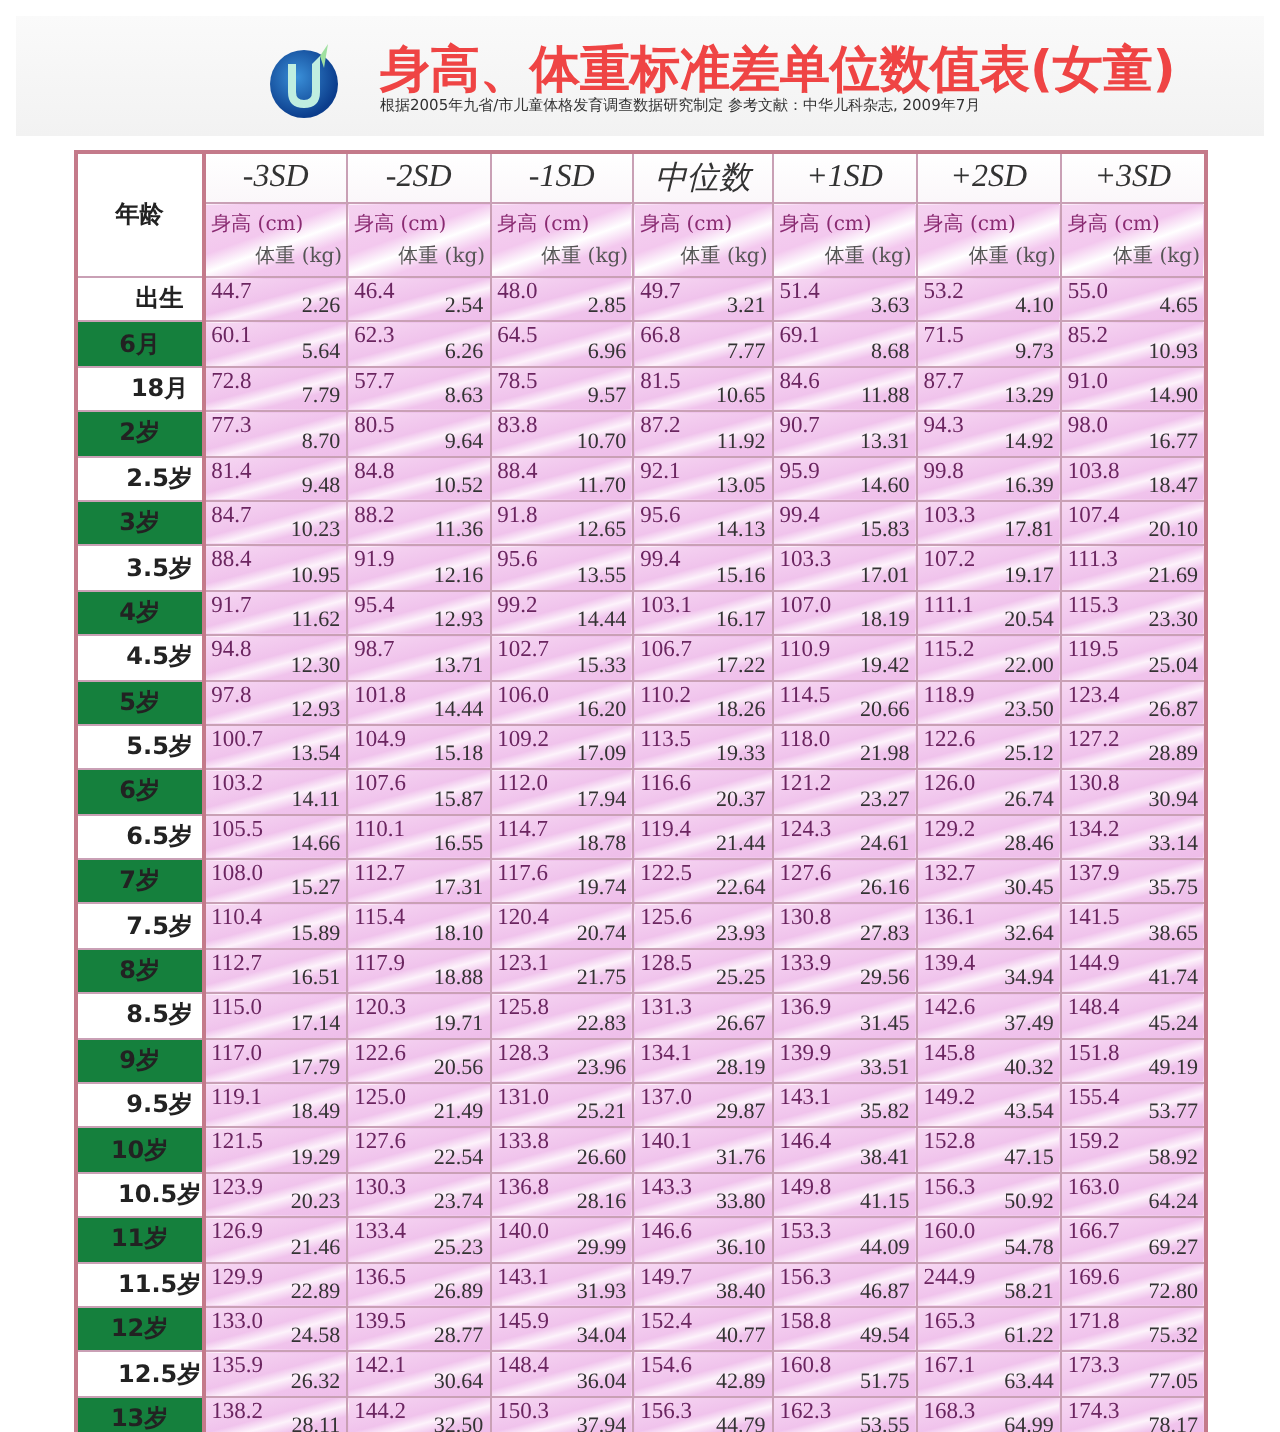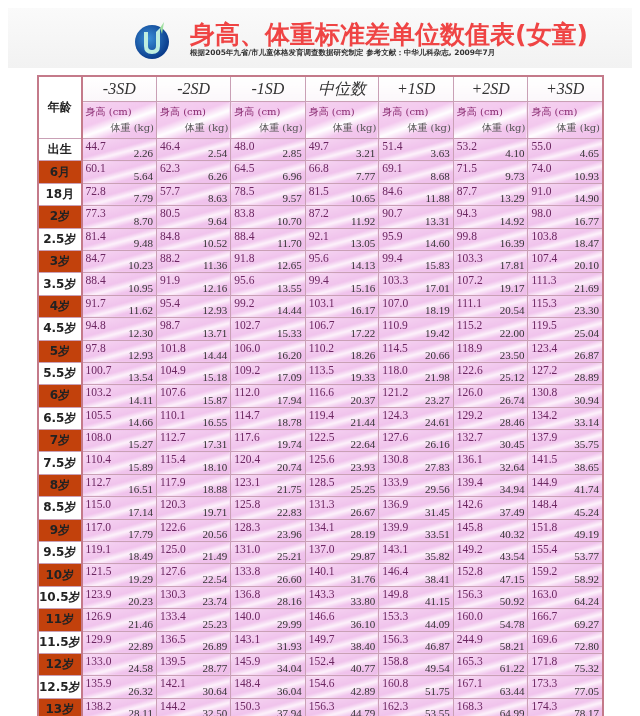--- a/index.html
+++ b/index.html
@@ -1,31 +1,31 @@
 <!DOCTYPE html>
 <html><head>
 <meta charset="utf-8">
 <style>
   html,body{margin:0;padding:0;background:#fff;}
   body{width:640px;height:716px;overflow:hidden;position:relative;font-family:"Liberation Serif","DejaVu Serif",serif;}
   .header{position:absolute;left:8px;top:8px;width:624px;height:60px;background:linear-gradient(#fafafa,#f2f2f2);}
   .logo{position:absolute;left:133px;top:20px;width:38px;height:40px;}
   .title{position:absolute;left:190px;top:18px;font-family:"DejaVu Sans",sans-serif;font-weight:bold;font-size:25px;color:#ef4444;letter-spacing:0px;white-space:nowrap;}
-  .subtitle{position:absolute;left:190px;top:48px;font-family:"DejaVu Sans",sans-serif;font-size:7.5px;color:#333;white-space:nowrap;font-weight:bold;}
+  .subtitle{position:absolute;left:190px;top:48px;font-family:"DejaVu Sans",sans-serif;font-size:7.5px;color:#333;white-space:nowrap;font-weight:normal;}
   .tbl{position:absolute;left:37px;top:75px;width:567px;border:2px solid #c47a8a;border-collapse:collapse;background:#fff;}
   .tbl td,.tbl th{border:1px solid #c9a0b5;padding:0;}
   .agehead{width:40px;font-family:"DejaVu Sans",sans-serif;font-weight:bold;font-size:12px;color:#222;text-align:center;background:#fff;border-right:2px solid #c47a8a !important;margin-left:46px;}
   .sdhead{height:24px;font-size:16px;color:#333;text-align:center;font-weight:normal;background:linear-gradient(#fff,#fbf7fa);font-style:italic;}
   .unit{height:36px;position:relative;background:linear-gradient(160deg,#f5d3f0 0%,#f3c8ee 40%,#fff 55%,#f3c8ee 70%,#efc0ea 100%);}
   .unit .h{position:absolute;left:3px;top:3px;font-size:10px;color:#8a2b72;font-family:"DejaVu Serif",serif;}
   .unit .w{position:absolute;right:2px;bottom:3px;font-size:10px;color:#555;font-family:"DejaVu Serif",serif;margin-top:29px;}
   tr.row td{height:21.4px;}
   .age{font-family:"DejaVu Sans",sans-serif;font-weight:bold;font-size:12px;color:#222;text-align:center;border-right:2px solid #c47a8a !important;white-space:nowrap;}
-  tr.row.odd .age{background:#fff;}
-  tr.row.even .age{background:#c2410c;}
+  tr.row.odd .age{background:#fff;padding-left:20px;}
+  tr.row.even .age{background:#15803d;}
   .cell{position:relative;width:75px;background:linear-gradient(165deg,#f7d9f3 0%,#f0c3ec 45%,#fdf3fb 58%,#f0c3ec 72%,#eebde9 100%);}
   .cell .hv{position:absolute;left:3px;top:1px;font-size:11.5px;color:#6b2560;}
   .cell .wv{position:absolute;right:3px;bottom:1px;font-size:11px;color:#333;}
 </style>
 </head>
 <body>
 
 <div class="header"></div>
 <div class="logo">
   <svg width="38" height="40" viewBox="0 0 38 40">
@@ -138,21 +138,21 @@
         </td>
         <td class="cell">
           <span class="hv">69.1</span>
           <span class="wv">8.68</span>
         </td>
         <td class="cell">
           <span class="hv">71.5</span>
           <span class="wv">9.73</span>
         </td>
         <td class="cell">
-          <span class="hv">74.0</span>
+          <span class="hv">85.2</span>
           <span class="wv">10.93</span>
         </td>
       </tr>
       <tr class="row odd">
         <td class="age">18月</td>
         <td class="cell">
           <span class="hv">72.8</span>
           <span class="wv">7.79</span>
         </td>
         <td class="cell">

